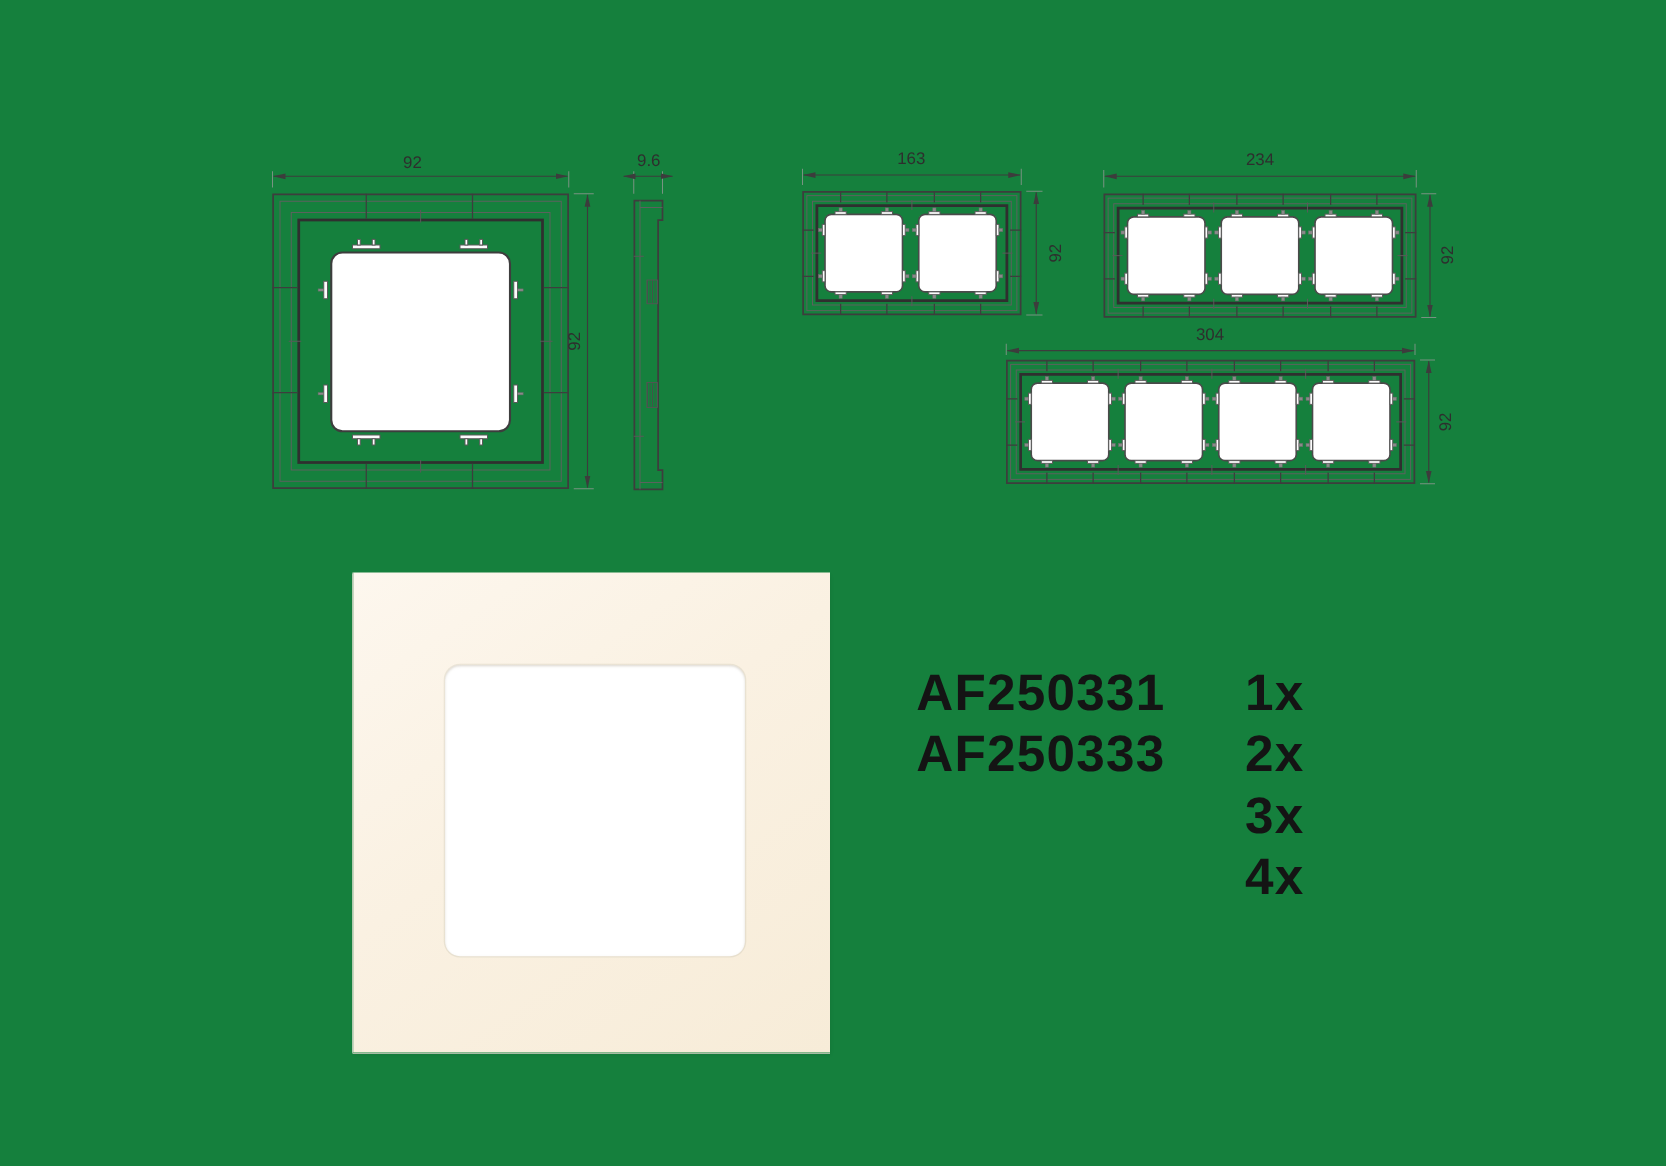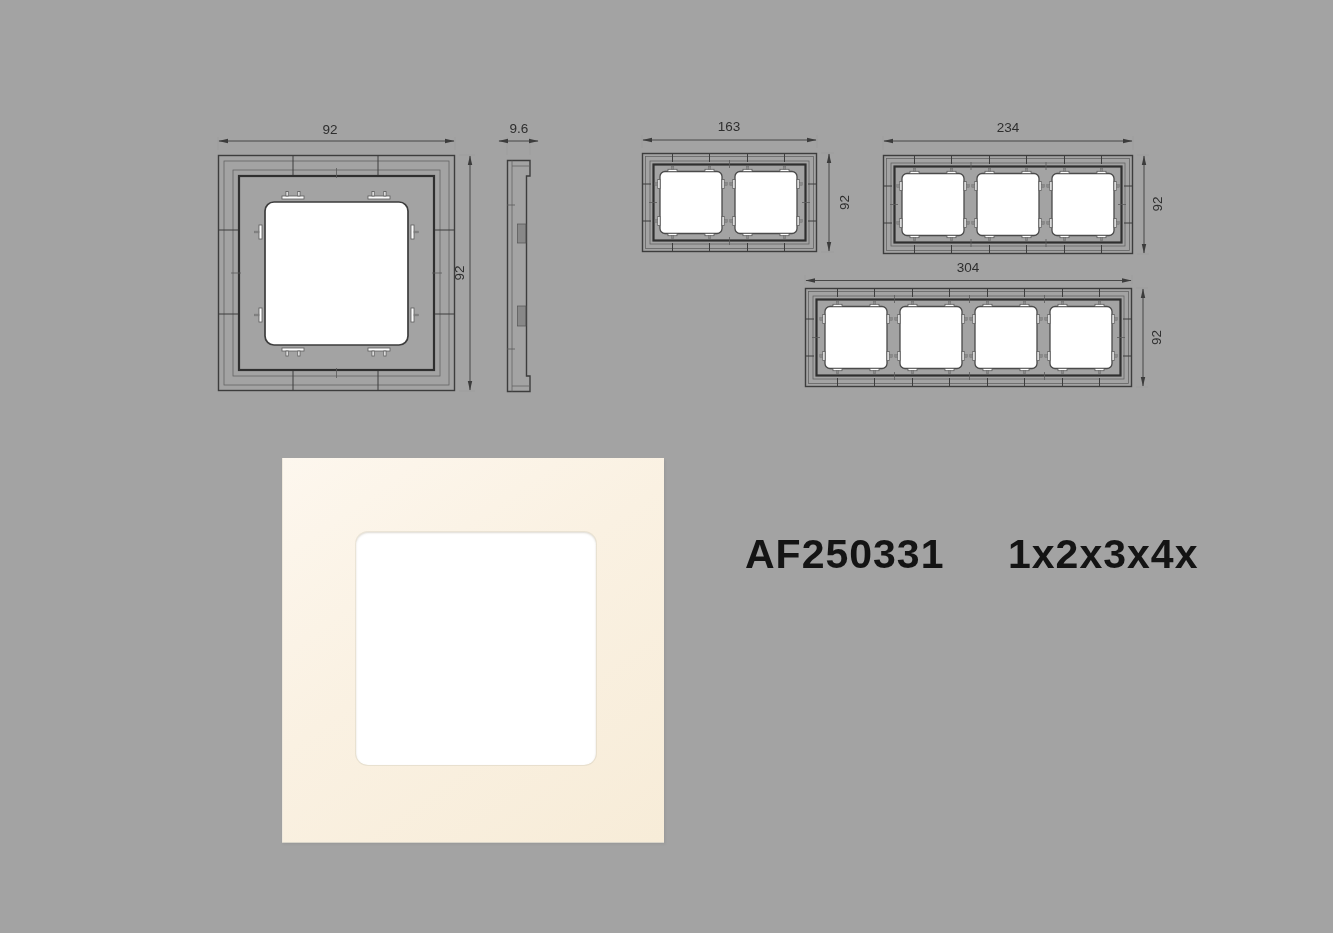--- a/index.html
+++ b/index.html
@@ -1,16 +1,16 @@
 <!DOCTYPE html>
 <html><head>
 <meta charset="utf-8">
 <style>
   html,body{margin:0;padding:0;background:#ffffff;}
-  .stage{position:relative;width:1333px;height:933px;background:#a3a3a3;overflow:hidden;
+  .stage{position:relative;width:1333px;height:933px;background:#15803d;overflow:hidden;
          font-family:"Liberation Sans",sans-serif;}
   svg.tech{position:absolute;left:0;top:0;}
 
   
   .o1{fill:none;stroke:#3d3d3d;stroke-width:1.4;}
   .o2{fill:none;stroke:#606060;stroke-width:0.75;}
   .o3{fill:none;stroke:#2f2f2f;stroke-width:2.2;}
   .modr{fill:#ffffff;stroke:#4a4a4a;stroke-width:1.3;}
   .modr2{fill:#ffffff;stroke:#3d3d3d;stroke-width:1.7;}
   .clip{fill:#fcfcfc;stroke:#5a5a5a;stroke-width:0.8;}
@@ -27,23 +27,23 @@
   .photo{position:absolute;left:282px;top:458px;width:381px;height:384px;
          background:linear-gradient(145deg,#fdf7ee 0%,#faf1e2 45%,#f7ecd8 100%);
          box-shadow:0 1px 0 #d8d4c9,1px 2px 3px rgba(0,0,0,0.07);
          border-left:1px solid #efe9dd;}
   .opening{position:absolute;left:73px;top:74px;width:240px;height:233px;
            background:#ffffff;border-radius:12px;
            box-shadow:inset 0 1px 2px rgba(160,150,130,0.35),0 0 0 1px rgba(190,185,170,0.28);}
 
   
   .parts{position:absolute;left:733px;top:530px;display:flex;align-items:flex-start;
-         color:#141414;font-weight:700;margin-left:12px;}
+         color:#141414;font-weight:700;}
   .parts .codes{display:flex;flex-direction:column;width:230px;}
-  .parts .qtys{display:flex;flex-direction:row;padding-left:30px;}
+  .parts .qtys{display:flex;flex-direction:column;padding-left:30px;}
   .parts .row{height:49px;line-height:49px;font-size:41px;letter-spacing:1px;white-space:nowrap;}
   .parts .vline{width:3px;background:#1a1a1a;margin:5px 0;}
 </style>
 </head>
 <body>
 
 <div class="stage">
 
   <svg class="tech" width="1333" height="933" viewBox="0 0 1333 933">
     <defs>
@@ -224,20 +224,21 @@
     <text class="dimtxt" x="1161" y="337.5" transform="rotate(-90 1161 337.5)">92</text>
   </svg>
 
   <div class="photo">
     <div class="opening"></div>
   </div>
 
   <div class="parts">
     <div class="codes">
       <div class="row">AF250331</div>
+      <div class="row">AF250333</div>
     </div>
     <div class="vline"></div>
     <div class="qtys">
       <div class="row">1x</div>
       <div class="row">2x</div>
       <div class="row">3x</div>
       <div class="row">4x</div>
     </div>
   </div>
 

